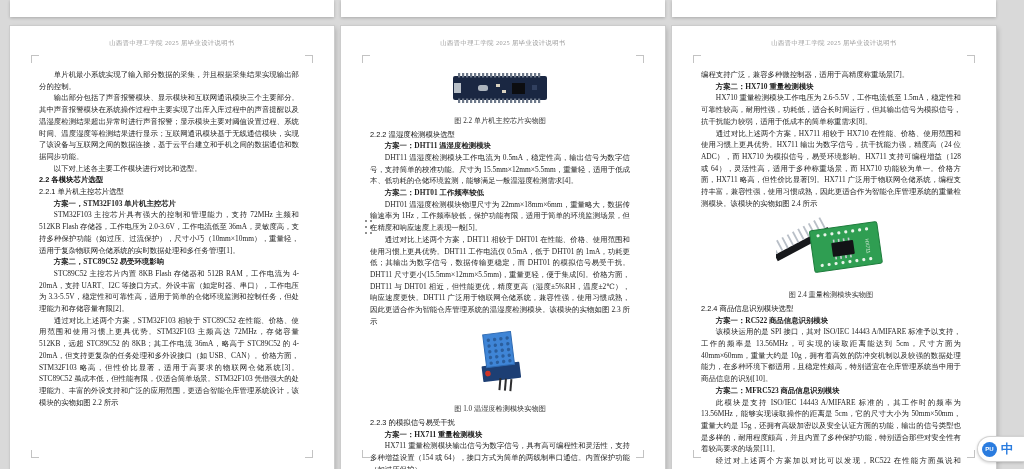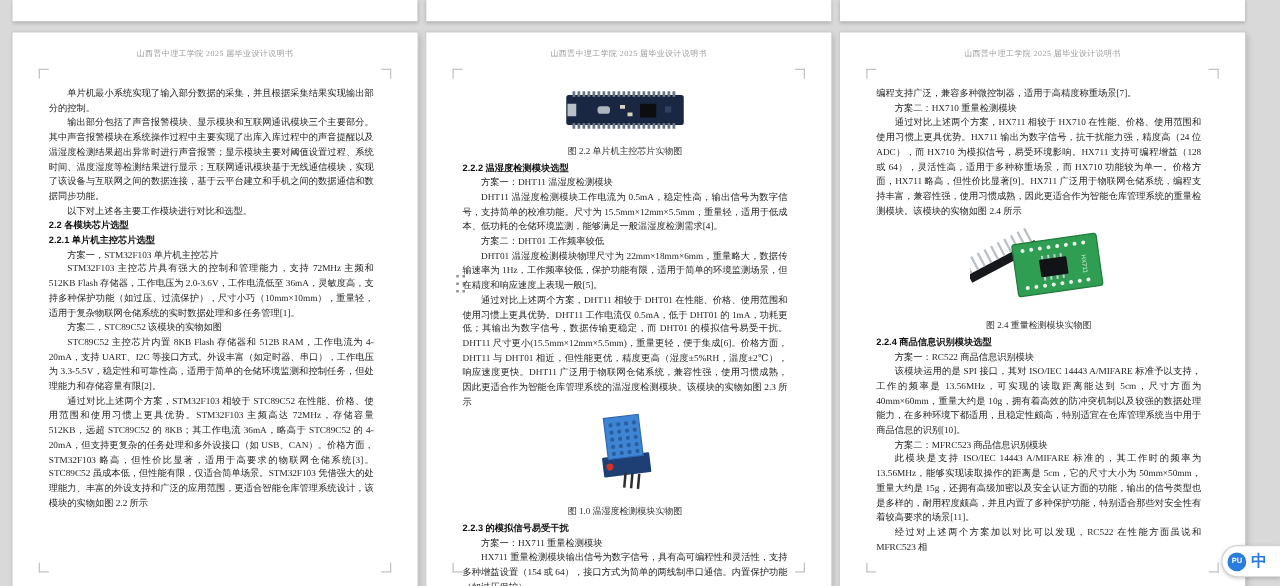--- a/index.html
+++ b/index.html
@@ -23,24 +23,24 @@
   
   .cm{position:absolute;width:7px;height:7px;border:0 solid #c3c3c3;}
   .cm-tl{left:21px;top:29px;border-left-width:1px;border-top-width:1px;}
   .cm-tr{right:21px;top:29px;border-right-width:1px;border-top-width:1px;}
   .cm-bl{left:21px;top:424px;border-left-width:1px;border-bottom-width:1px;}
   .cm-br{right:21px;top:424px;border-right-width:1px;border-bottom-width:1px;}
 
   .content{position:absolute;left:29px;right:35px;top:43px;color:#1e1e1e;}
   .content p{margin:0;font-size:7.4px;line-height:11.7px;text-align:justify;}
   .ind{text-indent:2em;}
-  .plan{font-weight:normal;}
+  .plan{font-weight:bold;}
   .h-major{font-family:"Liberation Sans","DejaVu Sans",sans-serif;font-weight:bold;
     font-size:10.2px;line-height:14px;margin:4px 0 3px;color:#101010;}
-  .h-sub{font-family:"Liberation Sans","DejaVu Sans",sans-serif;font-weight:bold;
+  .h-sub{font-family:"Liberation Sans","DejaVu Sans",sans-serif;font-weight:normal;
     font-size:7.6px;line-height:12px;margin:3px 0 2px;color:#101010;}
   .figure{margin:3px 0 1px;text-align:center;}
   .figure svg{display:inline-block;vertical-align:top;}
   .caption{font-size:7.2px;line-height:11.5px;color:#333;margin-top:12px;text-align:center;}
 
   
   .drag-handle{position:absolute;left:23px;top:193px;width:9px;height:16px;}
   .drag-handle::before{content:"";position:absolute;left:1px;top:1px;width:2px;height:2px;
     background:#8f8f8f;
     box-shadow:5px 0 0 #8f8f8f,0 6px 0 #8f8f8f,5px 6px 0 #8f8f8f,0 12px 0 #8f8f8f,5px 12px 0 #8f8f8f;}
@@ -70,21 +70,21 @@
   <div class="cm cm-bl"></div>
   <div class="cm cm-br"></div>
   <div class="content">
     <p class="ind">单片机最小系统实现了输入部分数据的采集，并且根据采集结果实现输出部分的控制。</p>
     <p class="ind">输出部分包括了声音报警模块、显示模块和互联网通讯模块三个主要部分。其中声音报警模块在系统操作过程中主要实现了出库入库过程中的声音提醒以及温湿度检测结果超出异常时进行声音报警；显示模块主要对阈值设置过程、系统时间、温度湿度等检测结果进行显示；互联网通讯模块基于无线通信模块，实现了该设备与互联网之间的数据连接，基于云平台建立和手机之间的数据通信和数据同步功能。</p>
     <p class="ind">以下对上述各主要工作模块进行对比和选型。</p>
     <p class="h-major">2.2 各模块芯片选型</p>
     <p class="h-sub">2.2.1 单片机主控芯片选型</p>
     <p class="ind plan">方案一，STM32F103 单片机主控芯片</p>
     <p class="ind">STM32F103 主控芯片具有强大的控制和管理能力，支持 72MHz 主频和 512KB Flash 存储器，工作电压为 2.0-3.6V，工作电流低至 36mA，灵敏度高，支持多种保护功能（如过压、过流保护），尺寸小巧（10mm×10mm），重量轻，适用于复杂物联网仓储系统的实时数据处理和多任务管理[1]。</p>
-    <p class="ind plan">方案二，STC89C52 该模块的实物如图</p>
+    <p class="ind plan">方案二，STC89C52 易受环境影响</p>
     <p class="ind">STC89C52 主控芯片内置 8KB Flash 存储器和 512B RAM，工作电流为 4-20mA，支持 UART、I2C 等接口方式。外设丰富（如定时器、串口），工作电压为 3.3-5.5V，稳定性和可靠性高，适用于简单的仓储环境监测和控制任务，但处理能力和存储容量有限[2]。</p>
     <p class="ind">通过对比上述两个方案，STM32F103 相较于 STC89C52 在性能、价格、使用范围和使用习惯上更具优势。STM32F103 主频高达 72MHz，存储容量 512KB，远超 STC89C52 的 8KB；其工作电流 36mA，略高于 STC89C52 的 4-20mA，但支持更复杂的任务处理和多外设接口（如 USB、CAN）。价格方面，STM32F103 略高，但性价比显著，适用于高要求的物联网仓储系统[3]。STC89C52 虽成本低，但性能有限，仅适合简单场景。STM32F103 凭借强大的处理能力、丰富的外设支持和广泛的应用范围，更适合智能仓库管理系统设计，该模块的实物如图 2.2 所示</p>
   </div>
 
 </div>
 
 <div class="page page-2">
   <div class="running-header">山西晋中理工学院 2025 届毕业设计说明书</div>
   <div class="cm cm-tl"></div>
   <div class="cm cm-tr"></div>
@@ -200,20 +200,21 @@
 
 <div class="page page-3">
   <div class="running-header">山西晋中理工学院 2025 届毕业设计说明书</div>
   <div class="cm cm-tl"></div>
   <div class="cm cm-tr"></div>
   <div class="cm cm-bl"></div>
   <div class="cm cm-br"></div>
   <div class="content">
     <p>编程支持广泛，兼容多种微控制器，适用于高精度称重场景[7]。</p>
     <p class="ind plan">方案二：HX710 重量检测模块</p>
+    <p class="ind">HX710 重量检测模块工作电压为 2.6-5.5V，工作电流低至 1.5mA，稳定性和可靠性较高，耐用性强，功耗低，适合长时间运行，但其输出信号为模拟信号，抗干扰能力较弱，适用于低成本的简单称重需求[8]。</p>
     <p class="ind">通过对比上述两个方案，HX711 相较于 HX710 在性能、价格、使用范围和使用习惯上更具优势。HX711 输出为数字信号，抗干扰能力强，精度高（24 位 ADC），而 HX710 为模拟信号，易受环境影响。HX711 支持可编程增益（128 或 64），灵活性高，适用于多种称重场景，而 HX710 功能较为单一。价格方面，HX711 略高，但性价比显著[9]。HX711 广泛用于物联网仓储系统，编程支持丰富，兼容性强，使用习惯成熟，因此更适合作为智能仓库管理系统的重量检测模块。该模块的实物如图 2.4 所示</p>
     <figure class="figure">
       <svg width="110" height="66" viewBox="0 0 110 66">
         <g transform="rotate(62 26 33)">
           <rect x="22" y="2" width="7" height="60" fill="#17181b"></rect>
           <g fill="#b9bfc7">
             <rect x="10" y="4" width="12" height="1.8"></rect>
               <rect x="10" y="10" width="12" height="1.8"></rect>
               <rect x="10" y="16" width="12" height="1.8"></rect>
               <rect x="10" y="22" width="12" height="1.8"></rect>

